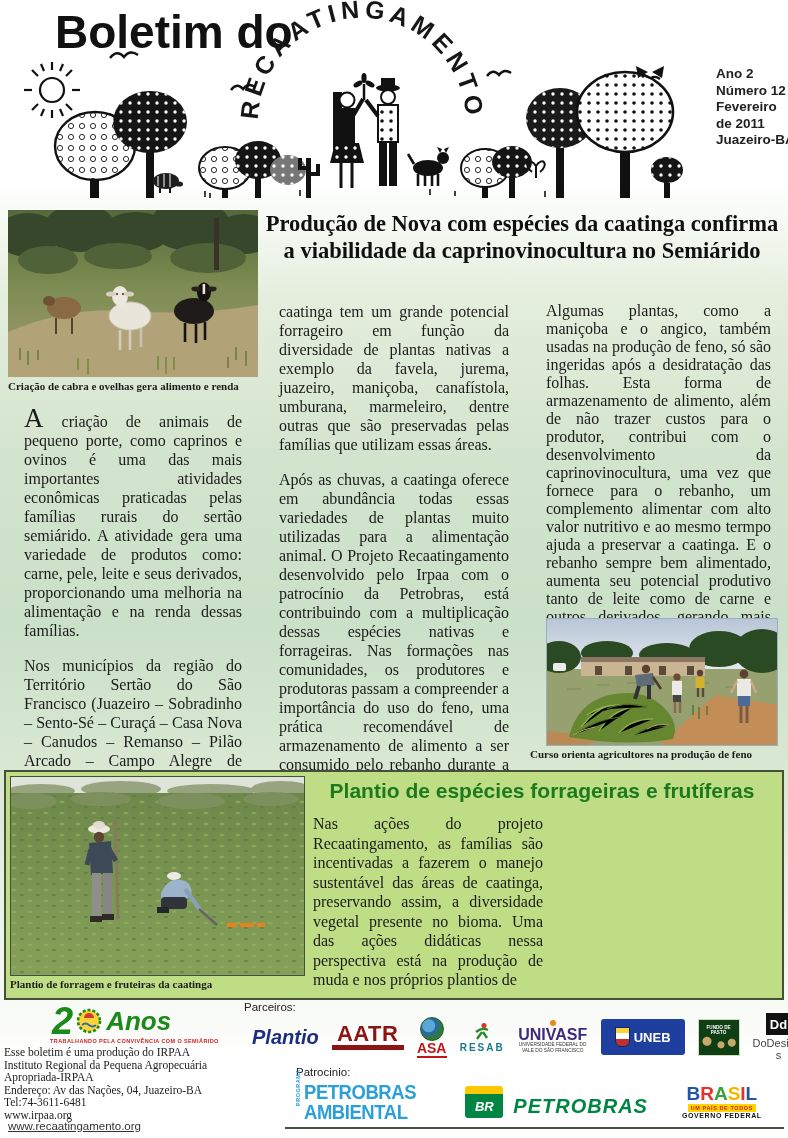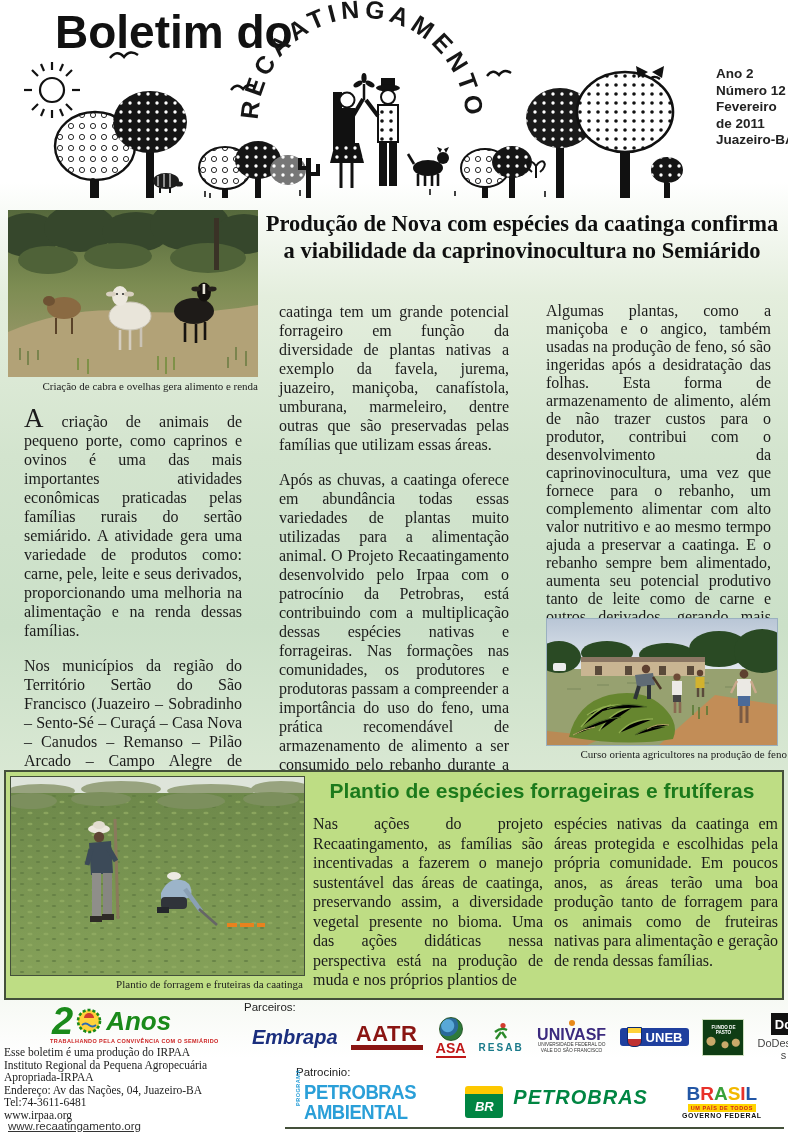--- a/index.html
+++ b/index.html
@@ -7,21 +7,21 @@
     background:linear-gradient(180deg,#ffffff 0%,#ffffff 16%,#e4eedd 26%,#d3e4ce 40%,#cbe0c8 55%,#dbe9d5 70%,#f2f6ee 85%,#ffffff 93%);
     font-family:"Liberation Serif","DejaVu Serif",serif;color:#1b1b1b;}
   .abs{position:absolute;}
   .issue{left:716px;top:66px;width:72px;font-family:"Liberation Sans",sans-serif;
     font-weight:bold;font-size:13.5px;line-height:16.5px;color:#222;white-space:nowrap;}
   .title{left:260px;top:210px;width:524px;text-align:center;font-weight:bold;
     font-size:22.5px;line-height:27px;color:#0f0f0f;}
   .coltxt{font-size:16px;line-height:19px;text-align:justify;}
   .coltxt p{margin:16px;}
   .initcap{font-size:27px;line-height:19px;}
-  .photocap{font-weight:normal;font-size:11px;line-height:13px;text-align:right;color:#1c1c1c;}
+  .photocap{font-weight:bold;font-size:11px;line-height:13px;text-align:left;color:#1c1c1c;}
   .photo{display:block;}
   .feature{left:4px;top:770px;width:780px;height:230px;background:#bedd84;
     border:2px solid #44503a;box-sizing:border-box;}
   .feat-head{left:300px;top:7px;width:472px;text-align:center;font-family:Liberation Sans, sans-serif;
     font-weight:bold;font-size:21px;color:#1c7a1c;}
   .feat-col{font-size:16px;line-height:19.5px;text-align:justify;}
   .credits{left:4px;top:1046px;width:252px;font-size:11.5px;line-height:12.5px;color:#222;}
   .credits div{white-space:nowrap;}
   .weblink{font-family:"Liberation Sans",sans-serif;font-size:11.5px;color:#333;
     text-decoration:underline;cursor:pointer;}
@@ -38,21 +38,21 @@
   .aatr-bar{width:72px;height:5px;background:#8a1512;margin-top:1px;}
   .globe{width:22px;height:22px;border-radius:50%;background:radial-gradient(circle at 35% 35%,#58a8d8 0 6px,#2a6a9a 7px 10px,#2e7a3a 11px);border:1px solid #2a5a2a;}
   .asa-txt{font-family:"Liberation Sans",sans-serif;font-weight:900;font-size:14px;color:#c01818;line-height:15px;}
   .asa-bar{width:30px;height:2px;background:#c01818;}
   .resab-txt{font-family:"Liberation Sans",sans-serif;font-weight:bold;font-size:10px;
     letter-spacing:2px;color:#1a7a8a;}
   .univasf-txt{font-family:"Liberation Sans",sans-serif;font-weight:900;font-size:16px;color:#3b2a7e;line-height:15px;}
   .univasf-sub{font-family:"Liberation Sans",sans-serif;font-size:4.8px;color:#333;width:70px;line-height:5.6px;}
   .univasf-dot{width:6px;height:6px;border-radius:50%;background:#e88a1a;margin-bottom:1px;}
   .uneb-box{display:flex;align-items:center;gap:4px;background:#1f3f9e;border-radius:3px;
-    padding:4px 7px;height:18px;box-sizing:border-box;}
+    padding:4px 14px;height:36px;box-sizing:border-box;}
   .uneb-crest{width:13px;height:18px;background:linear-gradient(180deg,#ffd23a 0 5px,#fff 5px 11px,#c03030 11px);border-radius:0 0 6px 6px;border:1px solid #0d2a6e;}
   .uneb-txt{font-family:"Liberation Sans",sans-serif;font-weight:bold;font-size:13px;color:#fff;}
   .fundo-box{width:52px;height:35px;background:#0f3d14;border:1px solid #cfe0c0;display:flex;
     flex-direction:column;align-items:center;justify-content:center;}
   .fundo-txt{font-family:"Liberation Sans",sans-serif;font-weight:bold;font-size:4.6px;color:#fff;}
   .fundo-art{width:40px;height:14px;background:
     radial-gradient(circle at 20% 45%,#c9a96a 0 4px,transparent 5px),
     radial-gradient(circle at 55% 70%,#c9a96a 0 3px,transparent 4px),
     radial-gradient(circle at 82% 55%,#c9a96a 0 3.5px,transparent 4.5px);}
   .dd-glyph{width:25px;height:22px;background:#111;color:#fff;font-family:"Liberation Sans",sans-serif;
@@ -467,21 +467,20 @@
       <g fill="#e8821e">
         <rect x="216" y="146" width="10" height="4"></rect>
           <rect x="229" y="146" width="14" height="4"></rect>
           <rect x="246" y="146" width="8" height="4"></rect>
       </g>
     </svg>
     <div class="abs photocap" style="left:4px;top:206px;width:293px">Plantio de forragem e fruteiras da caatinga</div>
 
     <div class="abs feat-head">Plantio de espécies forrageiras e frutíferas</div>
     <div class="abs feat-col" style="left:307px;top:42px;width:230px">Nas ações do projeto Recaatingamento, as famílias são incentivadas a fazerem o manejo sustentável das áreas de caatinga, preservando assim, a diversidade vegetal presente no bioma. Uma das ações didáticas nessa perspectiva está na produção de muda e nos próprios plantios de</div>
-    <div class="abs feat-col" style="left:548px;top:42px;width:224px">espécies nativas da caatinga em áreas protegida e escolhidas pela própria comunidade. Em poucos anos, as áreas terão uma boa produção tanto de forragem para os animais como de fruteiras nativas para alimentação e geração de renda dessas famílias.</div>
   </div>
 
   <div class="abs anniv" style="left:52px;top:1004px">
     <span class="two">2</span>
     <svg width="30" height="30" viewBox="0 0 30 30" style="margin-left:1px">
       <circle cx="15" cy="15" r="11" fill="#ffd23a" stroke="#1a8a1a" stroke-width="2.6" stroke-dasharray="3 2"></circle>
       <path d="M10 12 a5 5 0 0 1 10 0 Z" fill="#d23b2e"></path>
       <path d="M8 19 q3.5 -3 7 0 q3.5 3 7 0" fill="none" stroke="#2a6ab4" stroke-width="1.8"></path>
     </svg>
     <span class="anos">Anos</span>
@@ -495,21 +494,21 @@
     <div>Endereço: Av das Nações, 04, Juazeiro-BA</div>
     <div>Tel:74-3611-6481</div>
     <div style="cursor:pointer">www.irpaa.org</div>
   </div>
   <div class="abs weblink" style="left:8px;top:1120px">www.recaatingamento.org</div>
 
   <div class="abs label-sm" style="left:244px;top:1001px">Parceiros:</div>
   <div class="abs logorow" style="left:252px;top:1014px;width:500px;height:46px">
     <div class="plogo embrapa">
       <span class="leaf"></span>
-      <span>Embrapa</span>
+      <span>Plantio</span>
     </div>
     <div class="plogo">
       <span class="aatr">AATR</span>
       <span class="aatr-bar"></span>
     </div>
     <div class="plogo">
       <span class="globe"></span>
       <span class="asa-txt">ASA</span>
       <span class="asa-bar"></span>
     </div>
@@ -541,21 +540,21 @@
 
   <div class="abs label-sm" style="left:296px;top:1066px">Patrocinio:</div>
   <div class="abs slogorow" style="left:294px;top:1082px">
     <div class="pba">
       <span class="pba-vert">PROGRAMA</span>
       <span class="pba-lines">
         <span style="display:block">PETROBRAS</span>
         <span style="display:block">AMBIENTAL</span>
       </span>
     </div>
-    <div style="display:flex;align-items:flex-start;gap:10px">
+    <div style="display:flex;align-items:flex-end;gap:10px">
       <span class="brbox">
         <span class="yel"></span>
         <span class="grn">BR</span>
       </span>
       <span class="petro-txt">PETROBRAS</span>
     </div>
     <div class="brasil">
       <span class="brasil-word">
         <span>B</span><span>R</span><span>A</span><span>S</span><span>I</span><span>L</span>
       </span>

